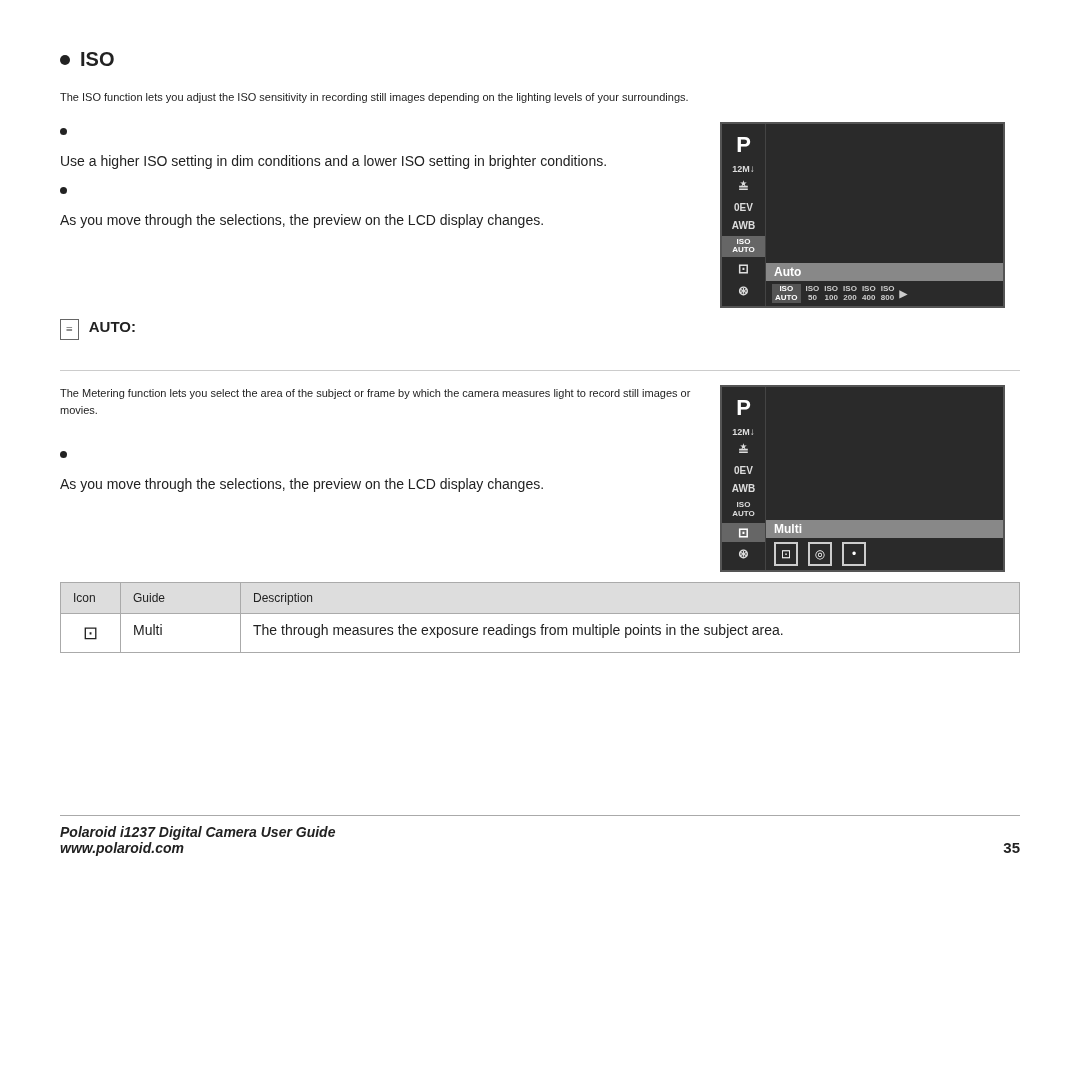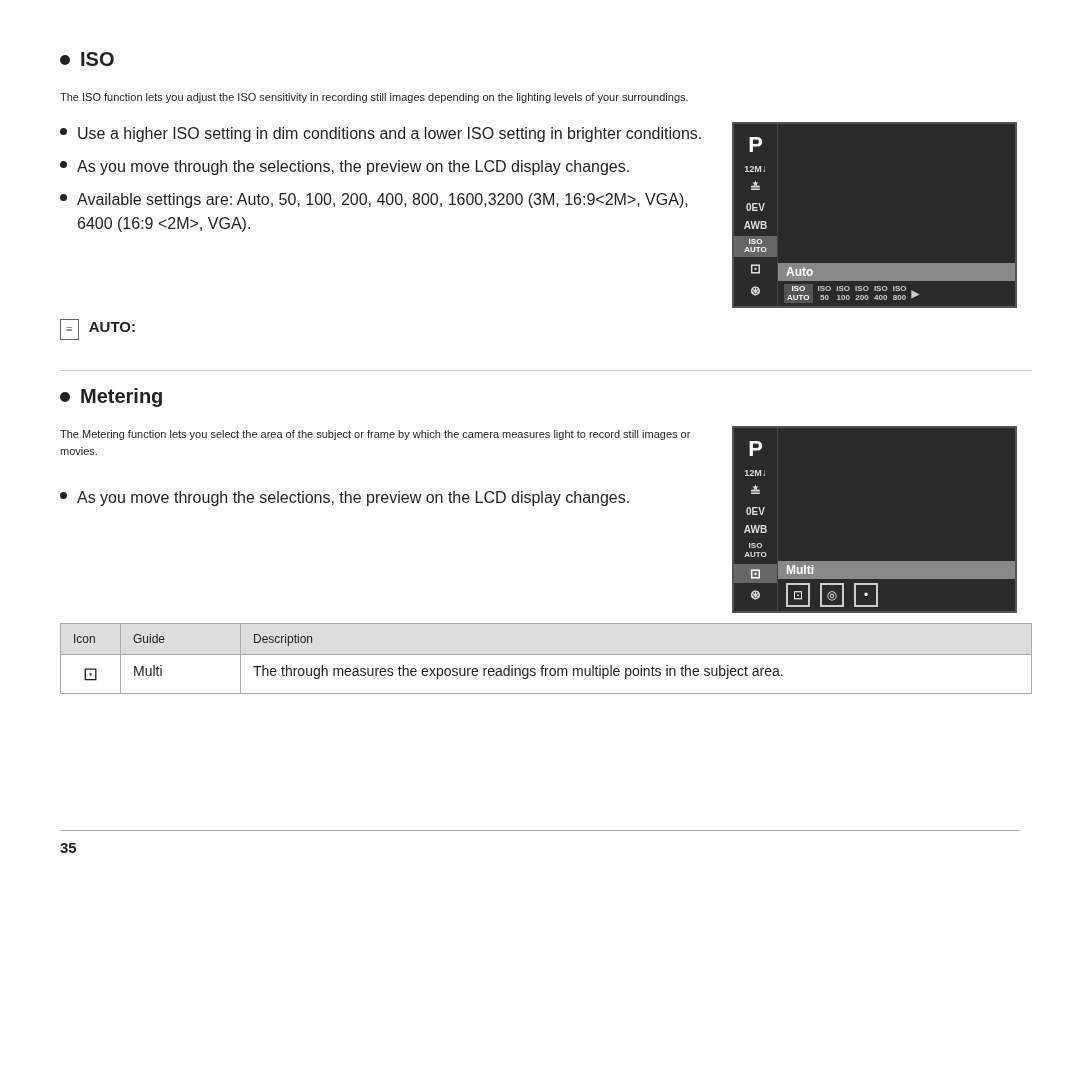--- a/index.html
+++ b/index.html
@@ -9,21 +9,21 @@
       background: #ffffff;
       font-family: Arial, Helvetica, sans-serif;
       font-size: 15px;
       color: #222;
       overflow: hidden;
       position: relative;
     }
     .page {
       width: 1080px;
       height: 888px;
-      padding: 48px 48px 40px 60px;
+      padding: 48px 60px 40px 60px;
       position: relative;
     }
 
     
     .section-heading {
       font-size: 20px;
       font-weight: bold;
       display: flex;
       align-items: center;
       gap: 10px;
@@ -61,24 +61,25 @@
 
     
     .bullet-list {
       list-style: none;
       padding: 0;
       margin: 0 0 14px 0;
     }
     .bullet-list li {
       display: flex;
       align-items: flex-start;
-      gap: 10px;
-      font-size: 16px;
+      gap: 16px;
+      font-size: 14px;
       line-height: 1.55;
       margin-bottom: 8px;
+      flex-direction: column;
     }
     .bullet-list li .li-dot {
       width: 7px;
       height: 7px;
       background: #222;
       border-radius: 50%;
       flex-shrink: 0;
       margin-top: 6px;
     }
 
@@ -277,24 +278,20 @@
 
     <div class="text-col">
       <ul class="bullet-list">
         <li>
           <span class="li-dot"></span>
           <span>Use a higher ISO setting in dim conditions and a lower ISO setting in brighter conditions.</span>
         </li>
         <li>
           <span class="li-dot"></span>
           <span>As you move through the selections, the preview on the LCD display changes.</span>
-        </li>
-        <li>
-          <span class="li-dot"></span>
-          <span>Available settings are: Auto, 50, 100, 200, 400, 800, 1600,3200 (3M, 16:9&lt;2M&gt;, VGA), 6400 (16:9 &lt;2M&gt;, VGA).</span>
         </li>
       </ul>
     </div>
 
     <div class="camera-col">
       <div class="lcd-container">
         <div class="lcd-sidebar">
           <span class="p-symbol">P</span>
           <div class="lcd-sidebar-item" style="font-size:9px;line-height:1;">12M<br><span style="font-size:10px;">↓</span></div>
           <div class="lcd-sidebar-item" style="font-size:13px;">≛</div>
@@ -323,24 +320,20 @@
 
   <div class="note-block">
     <div class="note-icon" style="border:1px solid #666;padding:2px 5px;font-size:12px;font-family:serif;margin-top:1px;">≡</div>
     <div class="note-text-block">
       <span class="note-label">AUTO:</span><br>
     </div>
   </div>
 
   <hr class="divider">
 
-  <div class="section-heading">
-    <span class="bullet-dot"></span>
-    <span>Metering</span>
-  </div>
 
   <div class="section-content">
 
     <div class="text-col">
       <p class="body-text section2-top-text">The Metering function lets you select the area of the subject or frame by which the camera measures light to record still images or movies.</p>
       <ul class="bullet-list">
         <li>
           <span class="li-dot"></span>
           <span>As you move through the selections, the preview on the LCD display changes.</span>
         </li>
@@ -383,16 +376,20 @@
     <tbody>
       <tr>
         <td class="icon-cell" style="font-size:18px;text-align:center;">⊡</td>
         <td class="item-cell">Multi</td>
         <td>The through measures the exposure readings from multiple points in the subject area.</td>
       </tr>
     </tbody>
   </table>
 
   <div class="footer">
+    <div class="footer-left">
+      <div class="brand">Polaroid i1237 Digital Camera User Guide</div>
+      <div class="brand">www.polaroid.com</div>
+    </div>
     <div class="footer-right">35</div>
   </div>
 
 </div>
 
 </body></html>

